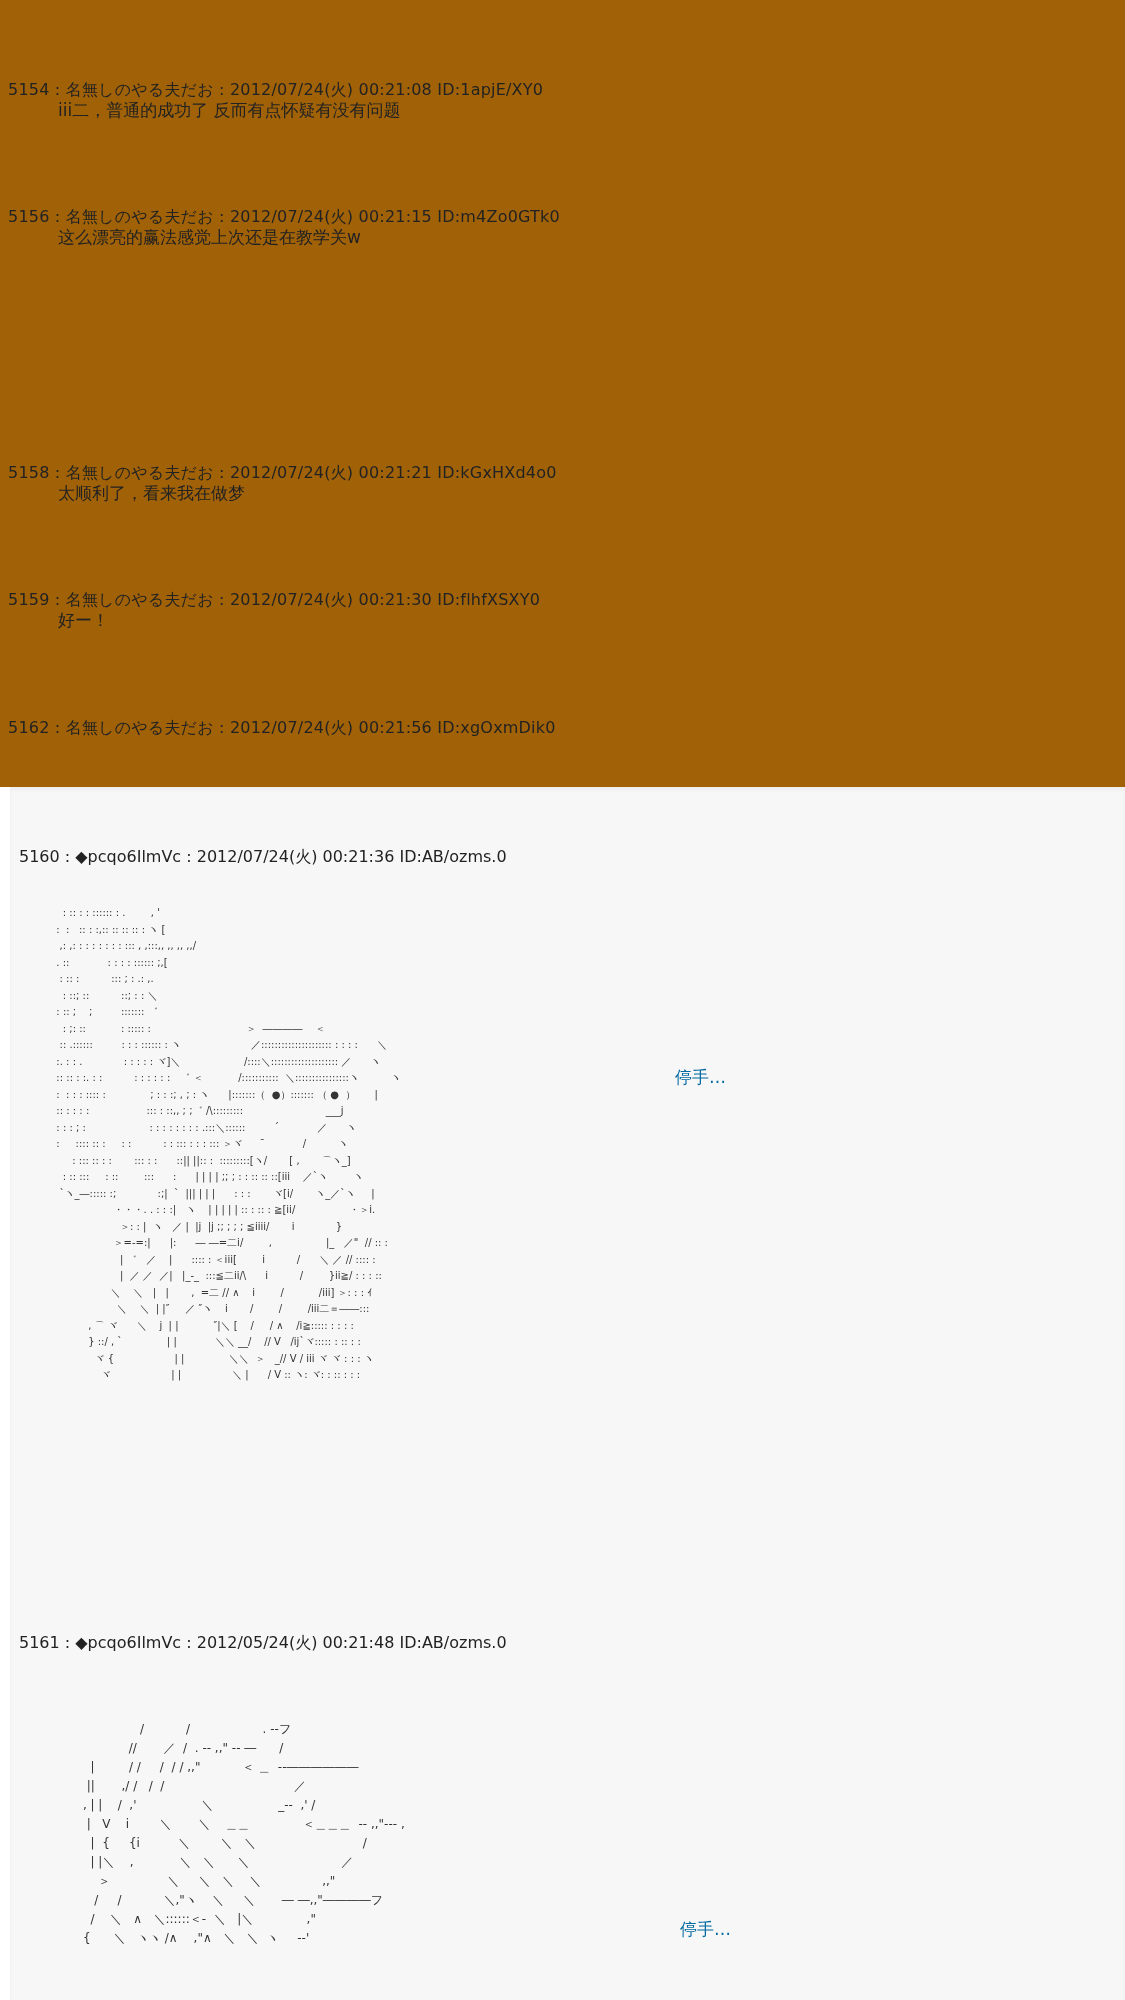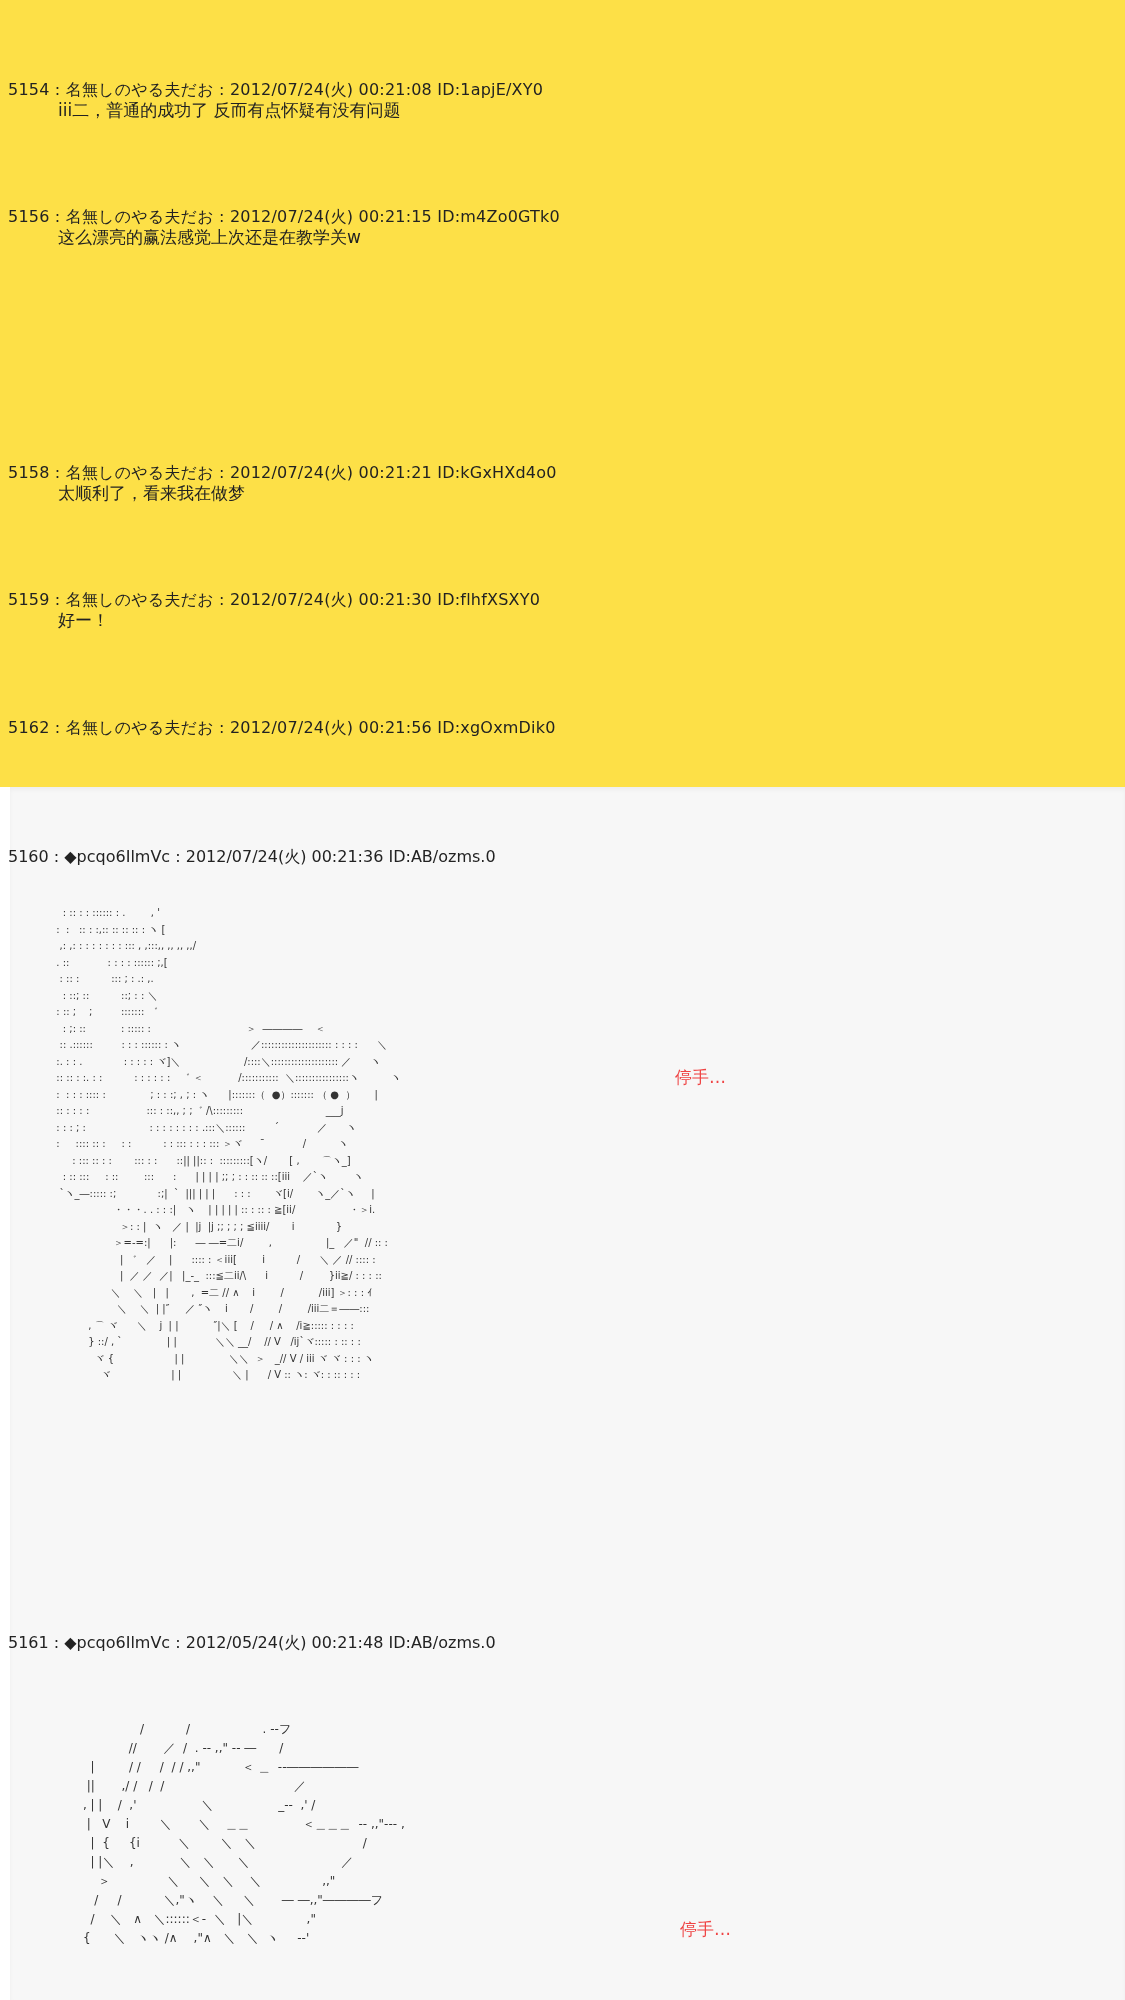--- a/index.html
+++ b/index.html
@@ -4,45 +4,45 @@
 <style>
   html, body { margin: 0; padding: 0; }
   body {
     width: 1125px; height: 2000px; overflow: hidden;
     background: #ffffff;
     font-family: "DejaVu Sans", "Liberation Sans", sans-serif;
     color: #222;
   }
   .comments {
     position: absolute; left: 0; top: 0; width: 1125px; height: 787px;
-    background: #fde047;
+    background: #a16207;
   }
   .post {
     position: absolute; left: 8px; font-size: 16px; line-height: 20px;
     white-space: nowrap; color: #222;
   }
   .post .hdr { display: block; letter-spacing: 0.2px; }
   .post .body { display: block; padding-left: 50px; font-size: 17px; }
   .aa-panel {
     position: absolute; left: 10px; top: 787px; width: 1115px; height: 1213px;
     background: #f7f7f7;
     box-shadow: inset 0 3px 4px rgba(0,0,0,0.04);
   }
   .aa-hdr {
     position: absolute; left: 8px; font-size: 16px; line-height: 20px; white-space: nowrap;
   }
-  .aa-hdr .num { color: #222; }
+  .aa-hdr .num { color: #222; margin-left: 11px; }
   .aa {
     position: absolute; margin: 0;
     font-family: "DejaVu Sans", sans-serif;
     font-size: 10px; line-height: 16.5px; white-space: pre; color: #333;
     letter-spacing: 0px;
   }
   .aa.big { font-size: 12px; line-height: 19px; }
-  .caption { position: absolute; font-size: 17px; color: #ef4444; white-space: nowrap; }
+  .caption { position: absolute; font-size: 17px; color: #0369a1; white-space: nowrap; }
 </style>
 </head>
 <body>
 
 <div class="comments">
   <div class="post" style="top:80px">
     <span class="hdr"><span>5154</span> : <span>名無しのやる夫だお</span> : <span>2012/07/24(火) 00:21:08</span> <span>ID:1apjE/XY0</span></span>
     <span class="body">iii二，普通的成功了 反而有点怀疑有没有问题</span>
   </div>
   <div class="post" style="top:207px">

